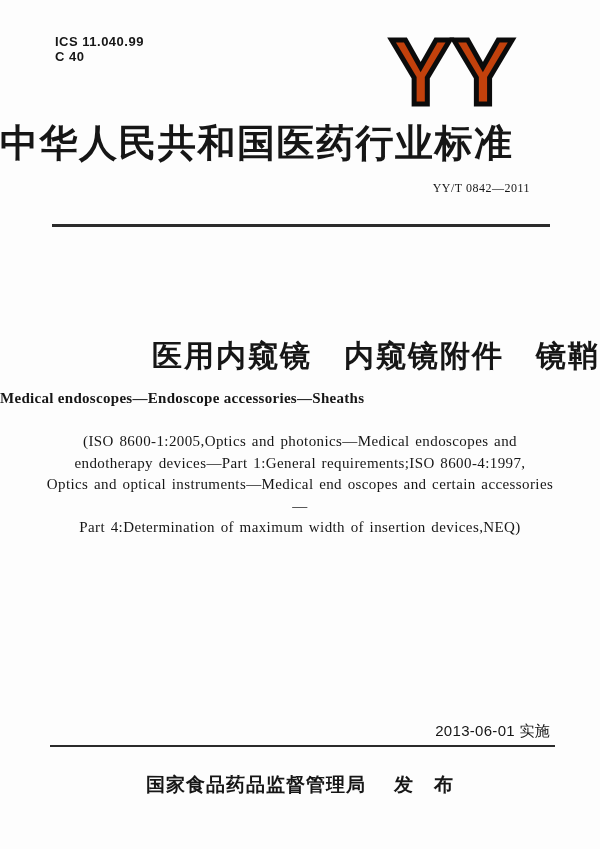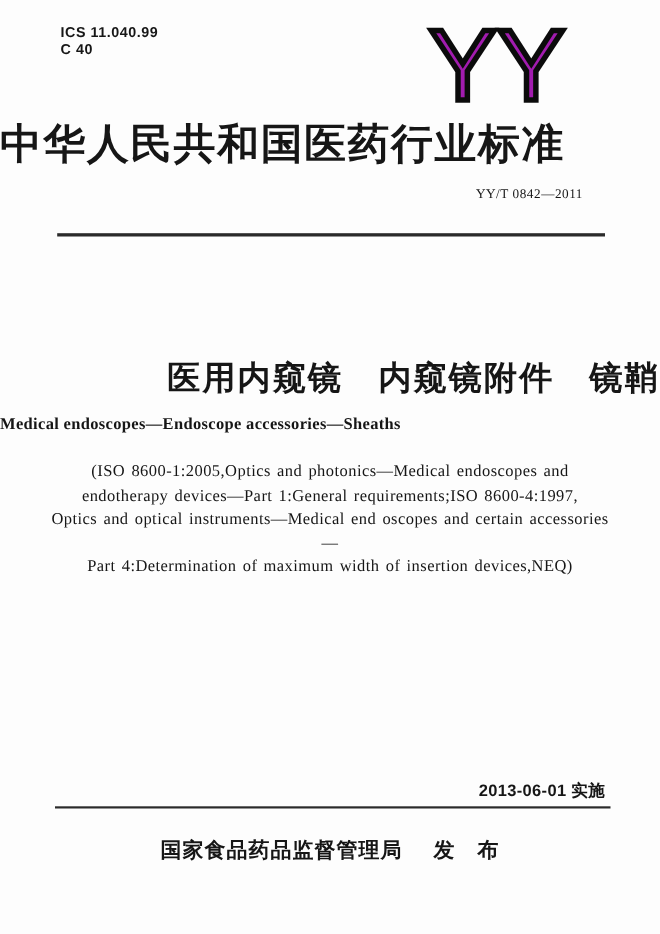--- a/index.html
+++ b/index.html
@@ -8,41 +8,42 @@
     background: #fdfdfd;
     color: #161616;
     font-family: "Liberation Sans", "DejaVu Sans", sans-serif;
     position: relative;
     overflow: hidden;
   }
   .page {
     position: absolute;
     inset: 0;
     background: #fdfdfd;
+    margin-top: 12px;
   }
 
   .ics-block {
     position: absolute;
     top: 22px;
     left: 55px;
     font-size: 13px;
     font-weight: bold;
     line-height: 1.18;
     letter-spacing: 0.5px;
   }
 
   .logo {
     position: absolute;
     top: 14px;
     left: 390px;
     font-size: 92px;
     line-height: 1;
-    font-weight: normal;
+    font-weight: bold;
     letter-spacing: 1px;
-    color: #a21caf;
+    color: #c2410c;
     -webkit-text-stroke: 5px #0b0b0b;
     font-family: "Liberation Sans", "DejaVu Sans", sans-serif;
   }
 
   .header-title {
     position: absolute;
     top: 106px;
     left: 0;
     width: 100%;
     text-align: left;
@@ -113,21 +114,21 @@
     left: 55px;
     font-size: 15px;
     font-weight: bold;
     letter-spacing: 0.3px;
   }
   .date-implement {
     position: absolute;
     top: 710px;
     right: 50px;
     font-size: 15px;
-    font-weight: bold;
+    font-weight: normal;
     letter-spacing: 0.3px;
   }
 
   .rule-bottom {
     position: absolute;
     top: 733px;
     left: 50px;
     width: 505px;
     height: 2px;
     background: #2b2b2b;

